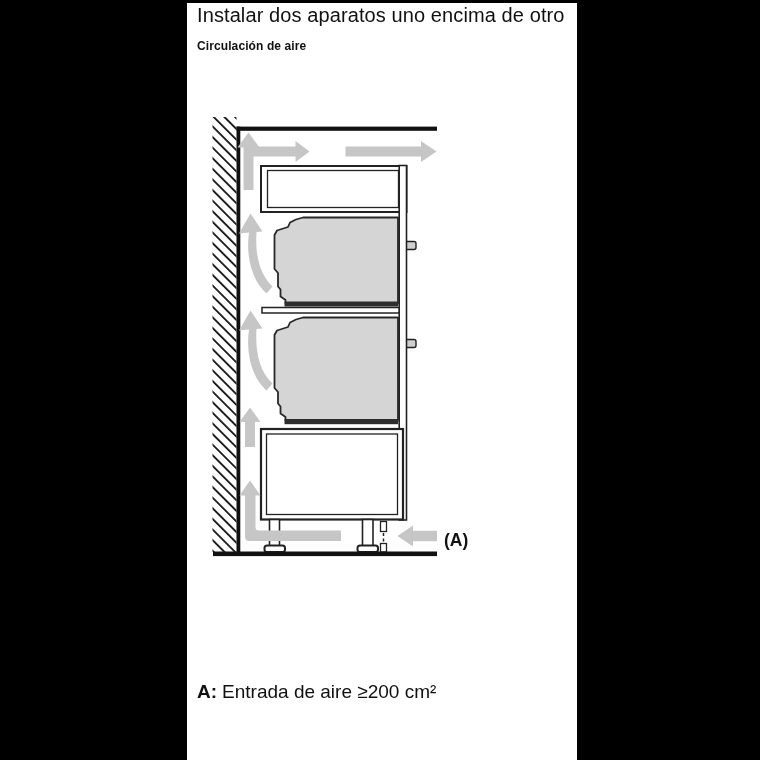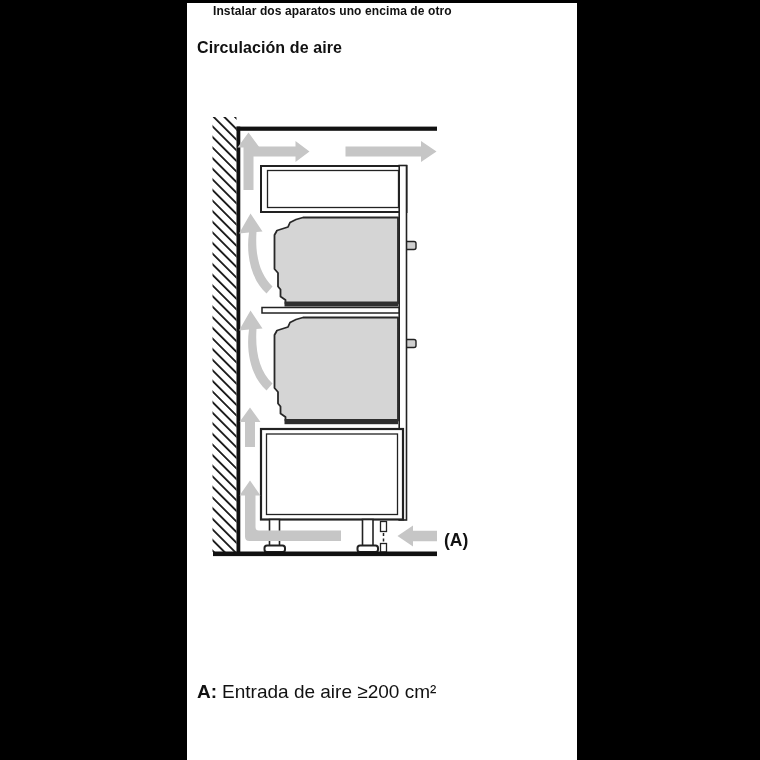--- a/index.html
+++ b/index.html
@@ -6,22 +6,22 @@
   body{
     width:760px;height:760px;position:relative;overflow:hidden;
     background:#000000;
     font-family:"Liberation Sans", sans-serif;
   }
   .page{
     position:absolute;left:187px;top:3px;width:390px;height:757px;
     background:#ffffff;
   }
   .txt{position:absolute;color:#111;white-space:nowrap;}
-  .title{left:197px;top:4px;font-size:12px;font-weight:700;letter-spacing:.1px;margin-left:16px;}
-  .subtitle{left:197px;top:39px;font-size:16px;font-weight:700;letter-spacing:.1px;}
+  .title{left:197px;top:4px;font-size:20px;font-weight:400;letter-spacing:.1px;}
+  .subtitle{left:197px;top:39px;font-size:12px;font-weight:700;letter-spacing:.1px;}
   .caption{left:197px;top:681px;font-size:19px;font-weight:400;}
   .caption .pfx{font-weight:700;margin-right:5px;}
   svg.diagram{position:absolute;left:0;top:0;width:760px;height:760px;}
 </style>
 </head>
 <body>
 
 <div class="page"></div>
 
 <svg class="diagram" viewBox="0 0 760 760" aria-hidden="true">

